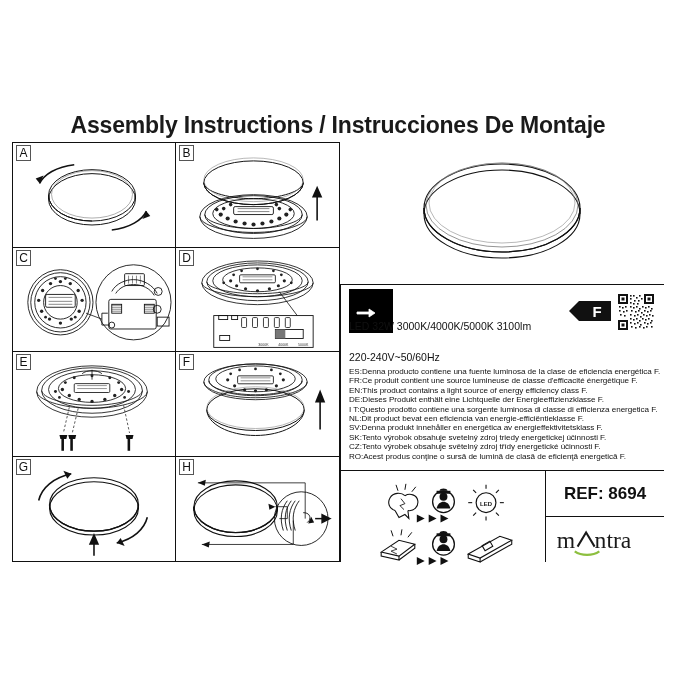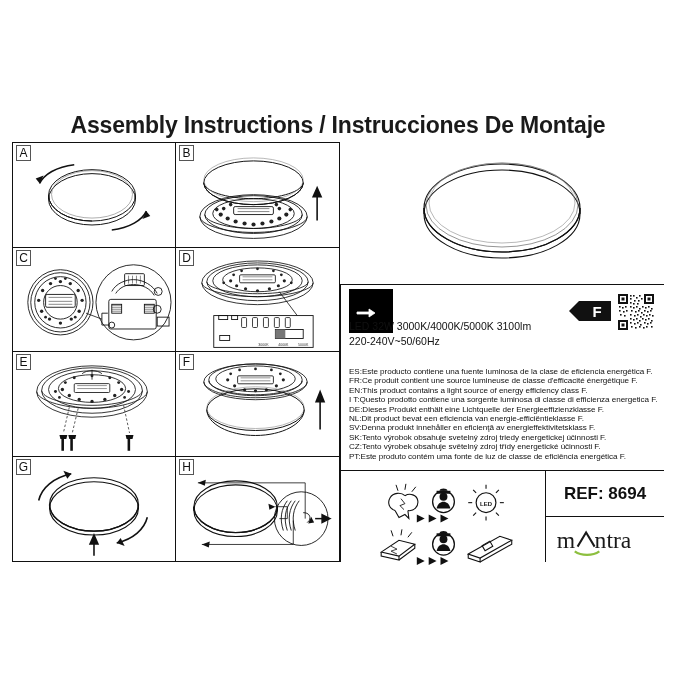--- a/index.html
+++ b/index.html
@@ -62,21 +62,21 @@
     width: 44px; height: 44px; background: #000;
   }
   #fbadge { position: absolute; left: 228px; top: 14px; width: 42px; height: 24px; }
   #qr { position: absolute; left: 276px; top: 8px; width: 38px; height: 38px; }
 
   .spec-line {
     position: absolute; left: 8px;
     font-size: 10.5px; color: #111; white-space: nowrap;
   }
   #spec1 { top: 35px; }
-  #spec2 { top: 50px; }
+  #spec2 { top: 66px; }
 
   #langs {
     position: absolute; left: 8px; top: 82px; width: 316px;
   }
   .lang {
     font-size: 8.1px; line-height: 9.4px; color: #111;
     white-space: nowrap; letter-spacing: -0.05px;
   }
 
   
@@ -530,30 +530,30 @@
         <rect x="26" y="34" width="1.6" height="1.6"></rect>
           <rect x="29" y="33" width="1.6" height="1.6"></rect>
           <rect x="34" y="33" width="1.6" height="1.6"></rect>
       </g>
     </svg>
 
     <div class="spec-line" id="spec1">LED 32W 3000K/4000K/5000K 3100lm</div>
     <div class="spec-line" id="spec2">220-240V~50/60Hz</div>
 
     <div id="langs">
-      <div class="lang">ES:Este producto contiene una fuente luminosa de la clase de eficiencia energética F.</div>
+      <div class="lang">ES:Denna producto contiene una fuente luminosa de la clase de eficiencia energética F.</div>
       <div class="lang">FR:Ce produit contient une source lumineuse de classe d'efficacité énergétique F.</div>
       <div class="lang">EN:This product contains a light source of energy efficiency class F.</div>
+      <div class="lang">DE:Dieses Produkt enthält eine Lichtquelle der Energieeffizienzklasse F.</div>
       <div class="lang">I T:Questo prodotto contiene una sorgente luminosa di classe di efficienza energetica F.</div>
-      <div class="lang">DE:Dieses Produkt enthält eine Lichtquelle der Energieeffizienzklasse F.</div>
       <div class="lang">NL:Dit product bevat een eficiencia van energie-efficiëntieklasse F.</div>
-      <div class="lang">SV:Denna produkt innehåller en eficienţă av energieffektivitetsklass F.</div>
+      <div class="lang">SV:Denna produkt innehåller en energética av energieffektivitetsklass F.</div>
       <div class="lang">SK:Tento výrobok obsahuje svetelný zdroj triedy energetickej účinnosti F.</div>
       <div class="lang">CZ:Tento výrobek obsahuje světelný zdroj třídy energetické účinnosti F.</div>
-      <div class="lang">PT:Este produto contém uma fonte de luz de classe de eficiência energética F.</div>
+      <div class="lang">RO:Acest produs conţine o sursă de lumină de clasă de eficienţă energetică F.</div>
     </div>
   </div>
 
   <svg id="pictos" viewBox="0 0 205 92">
 
     <g fill="none" stroke="#111" stroke-width="1.1">
       <path d="M54 40 C48 38 46 32 49 27 C52 22 60 21 64 25"></path>
       <path d="M64 25 C69 22 76 24 77 30 C78 36 73 41 67 40"></path>
       <path d="M54 40 L58 47 L64 44 L68 48 L67 40"></path>
       <path d="M60 28 L64 33 L59 35 L63 39" stroke-width="0.9"></path>

